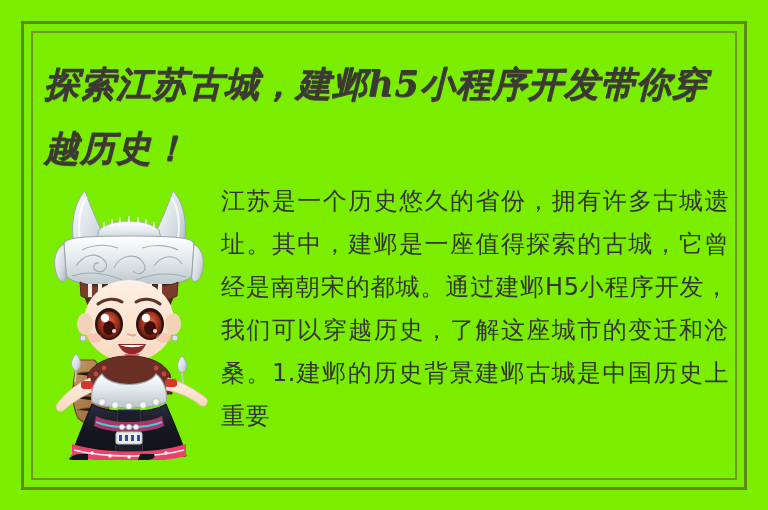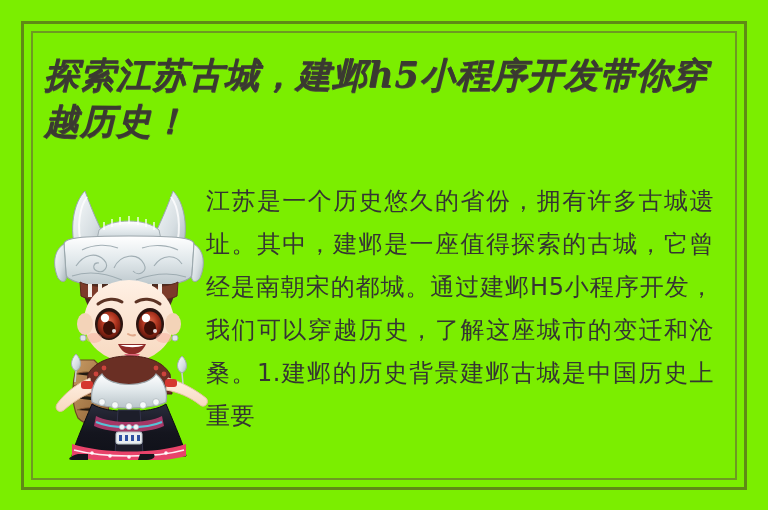--- a/index.html
+++ b/index.html
@@ -47,31 +47,31 @@
   
   .title {
     position: absolute;
     left: 44px;
     top: 52px;
     width: 690px;
     color: #3a3a30;
     font-family: "DejaVu Serif", serif;
     font-weight: bold;
     font-size: 35px;
-    line-height: 46px;
+    line-height: 64px;
     letter-spacing: 1px;
     font-style: italic;
     text-shadow: 0.5px 0.5px 0 #4a4a3a;
     white-space: pre-wrap;
   }
 
   
   .body-text {
     position: absolute;
-    left: 206px;
+    left: 221px;
     top: 180px;
     width: 508px;
     height: 290px;
     color: #353532;
     font-family: "DejaVu Sans", sans-serif;
     font-size: 24px;
     line-height: 43px;
     letter-spacing: 0.5px;
     overflow: hidden;
     text-align: justify;

